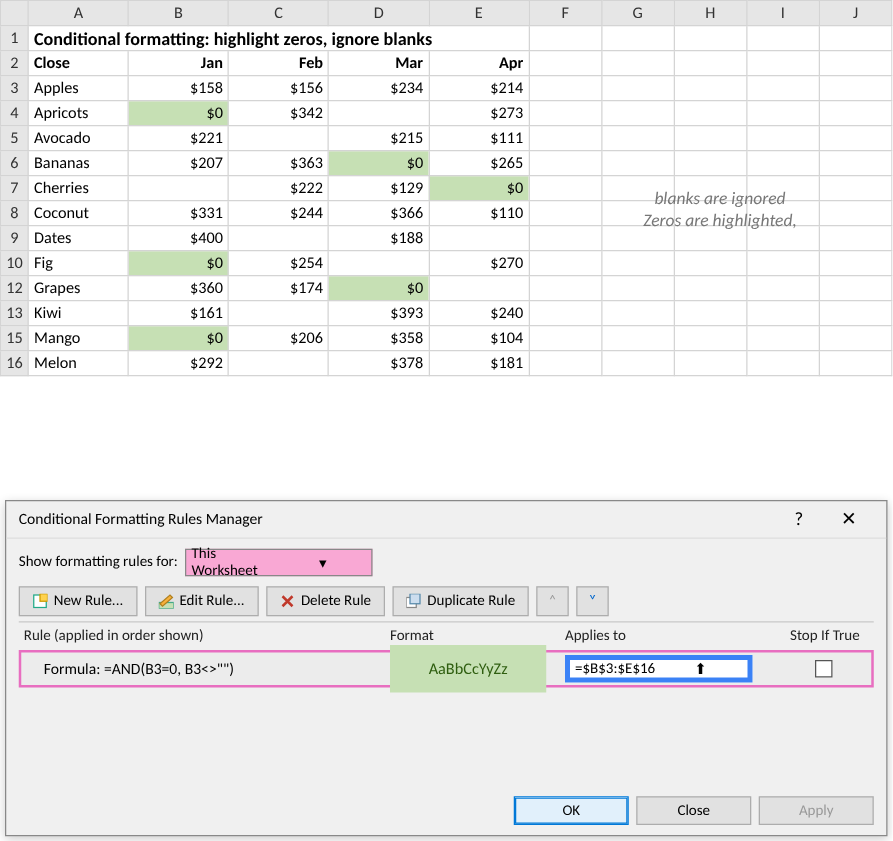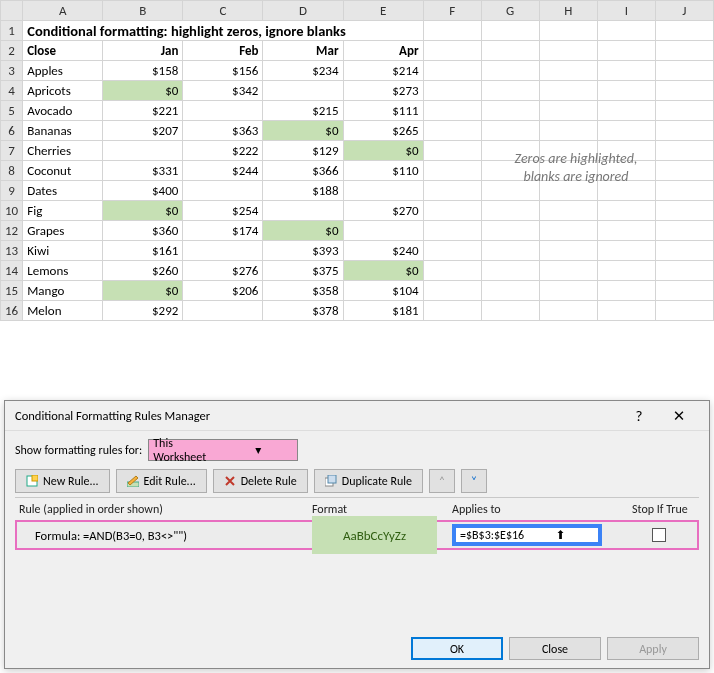--- a/index.html
+++ b/index.html
@@ -306,33 +306,20 @@
         <td class=""></td>
         <td class="">$393</td>
         <td class="">$240</td>
         <td></td>
         <td></td>
         <td></td>
         <td></td>
         <td></td>
       </tr>
       <tr>
-        <th>14</th>
-        <td class="left">Lemons</td>
-        <td class="">$260</td>
-        <td class="">$276</td>
-        <td class="">$375</td>
-        <td class="hz">$0</td>
-        <td></td>
-        <td></td>
-        <td></td>
-        <td></td>
-        <td></td>
-      </tr>
-      <tr>
         <th>15</th>
         <td class="left">Mango</td>
         <td class="hz">$0</td>
         <td class="">$206</td>
         <td class="">$358</td>
         <td class="">$104</td>
         <td></td>
         <td></td>
         <td></td>
         <td></td>
@@ -348,22 +335,22 @@
         <td></td>
         <td></td>
         <td></td>
         <td></td>
         <td></td>
       </tr>
     </tbody>
   </table>
 
 <div class="note">
+  <div>blanks are ignored</div>
   <div>Zeros are highlighted,</div>
-  <div>blanks are ignored</div>
 </div>
 
 <div class="dialog">
   <div class="dlg-title">
     <span>Conditional Formatting Rules Manager</span>
     <span class="spacer"></span>
     <span class="help">?</span>
     <span class="close">✕</span>
   </div>
   <div class="dlg-body">

